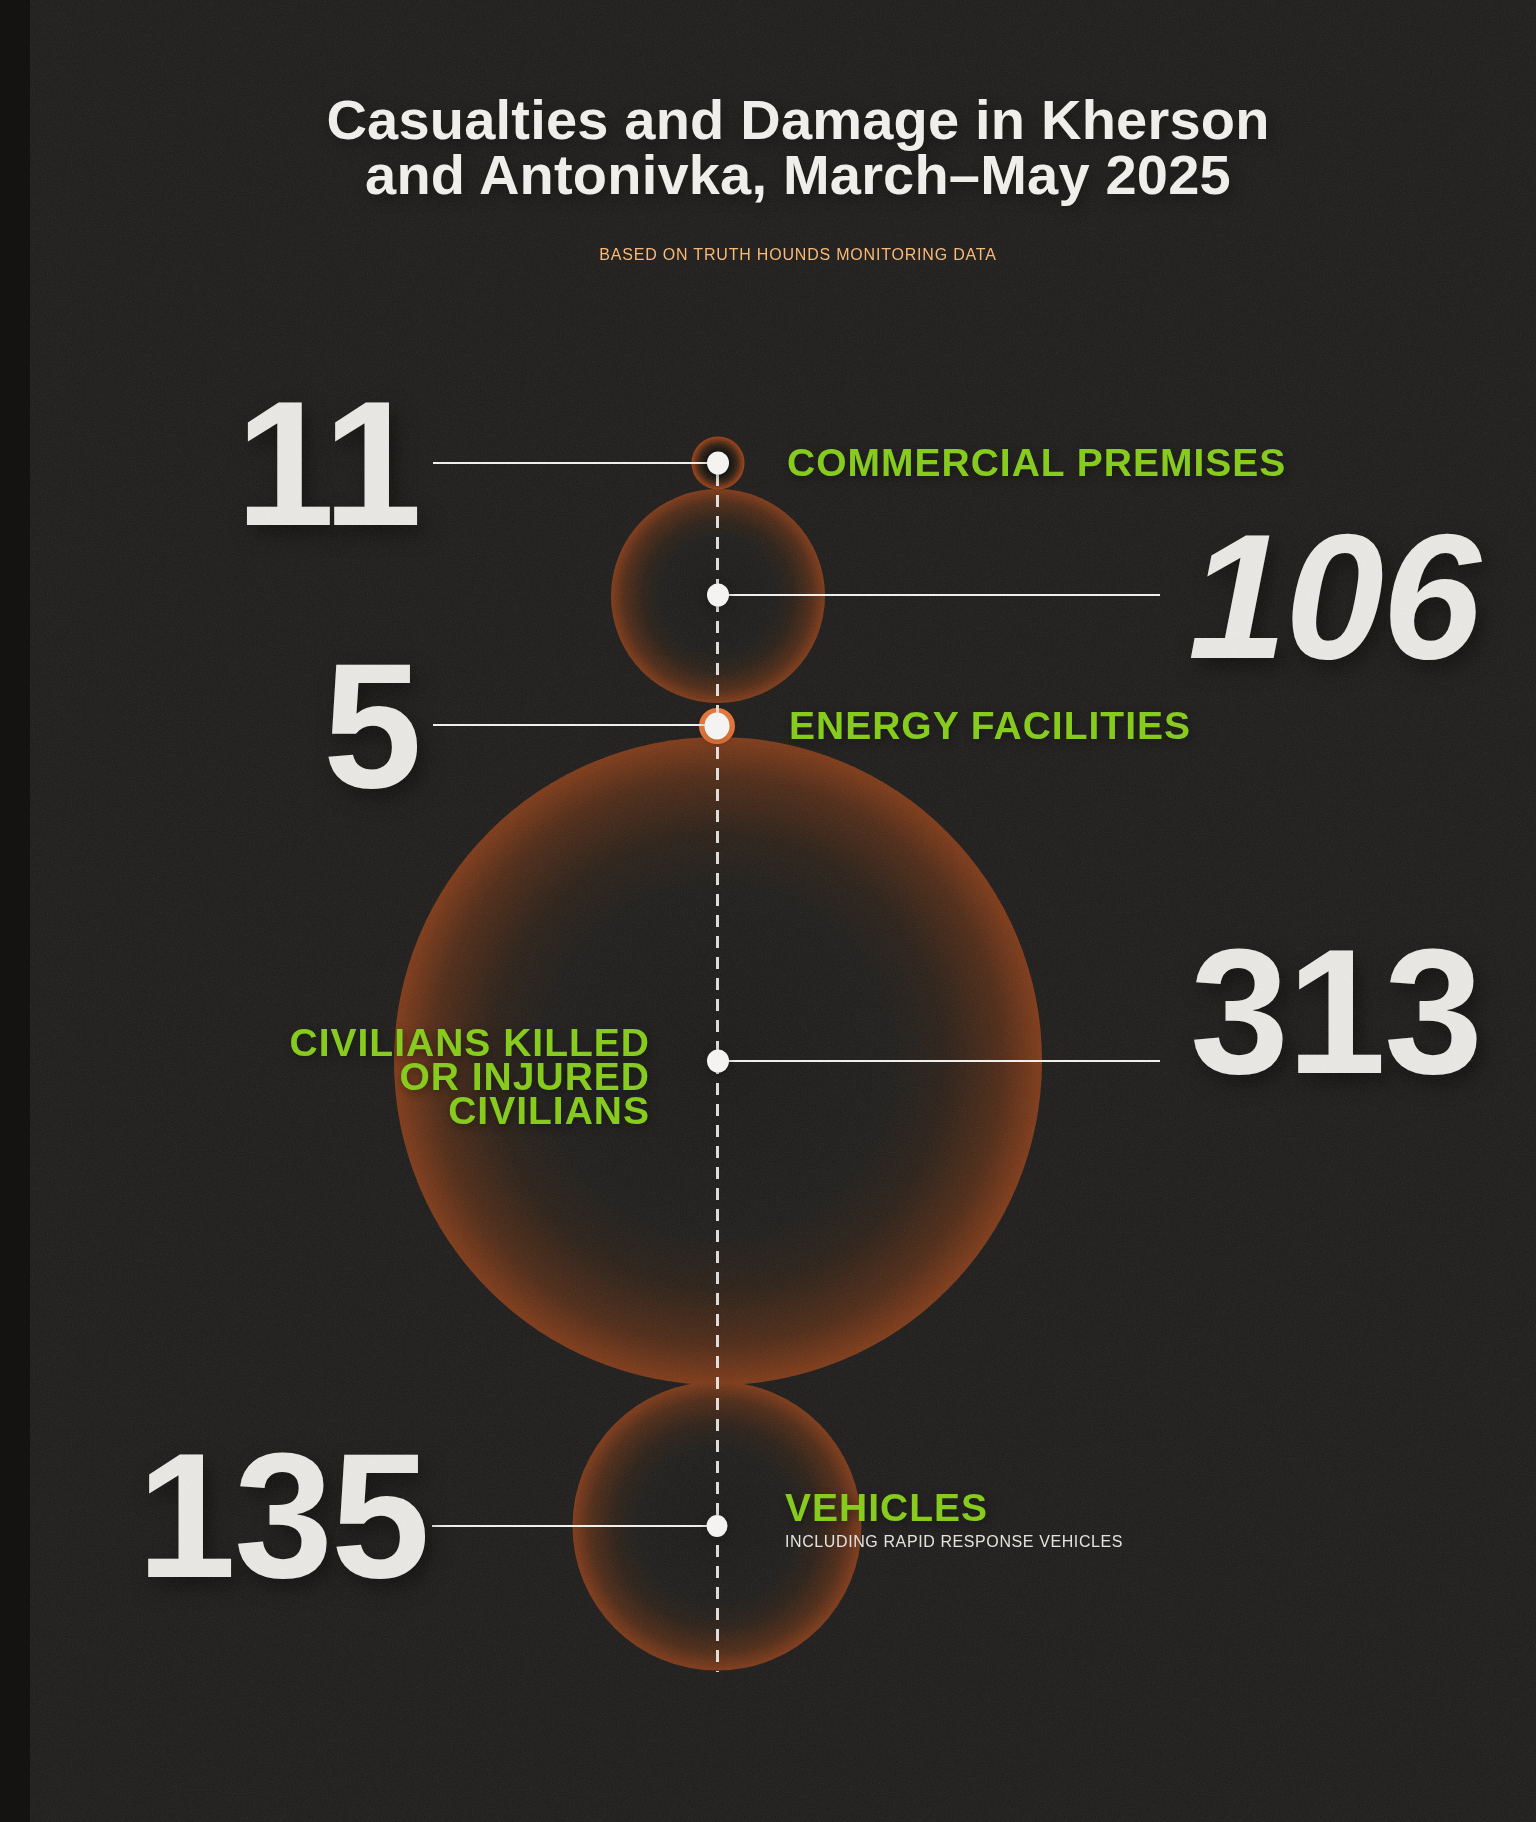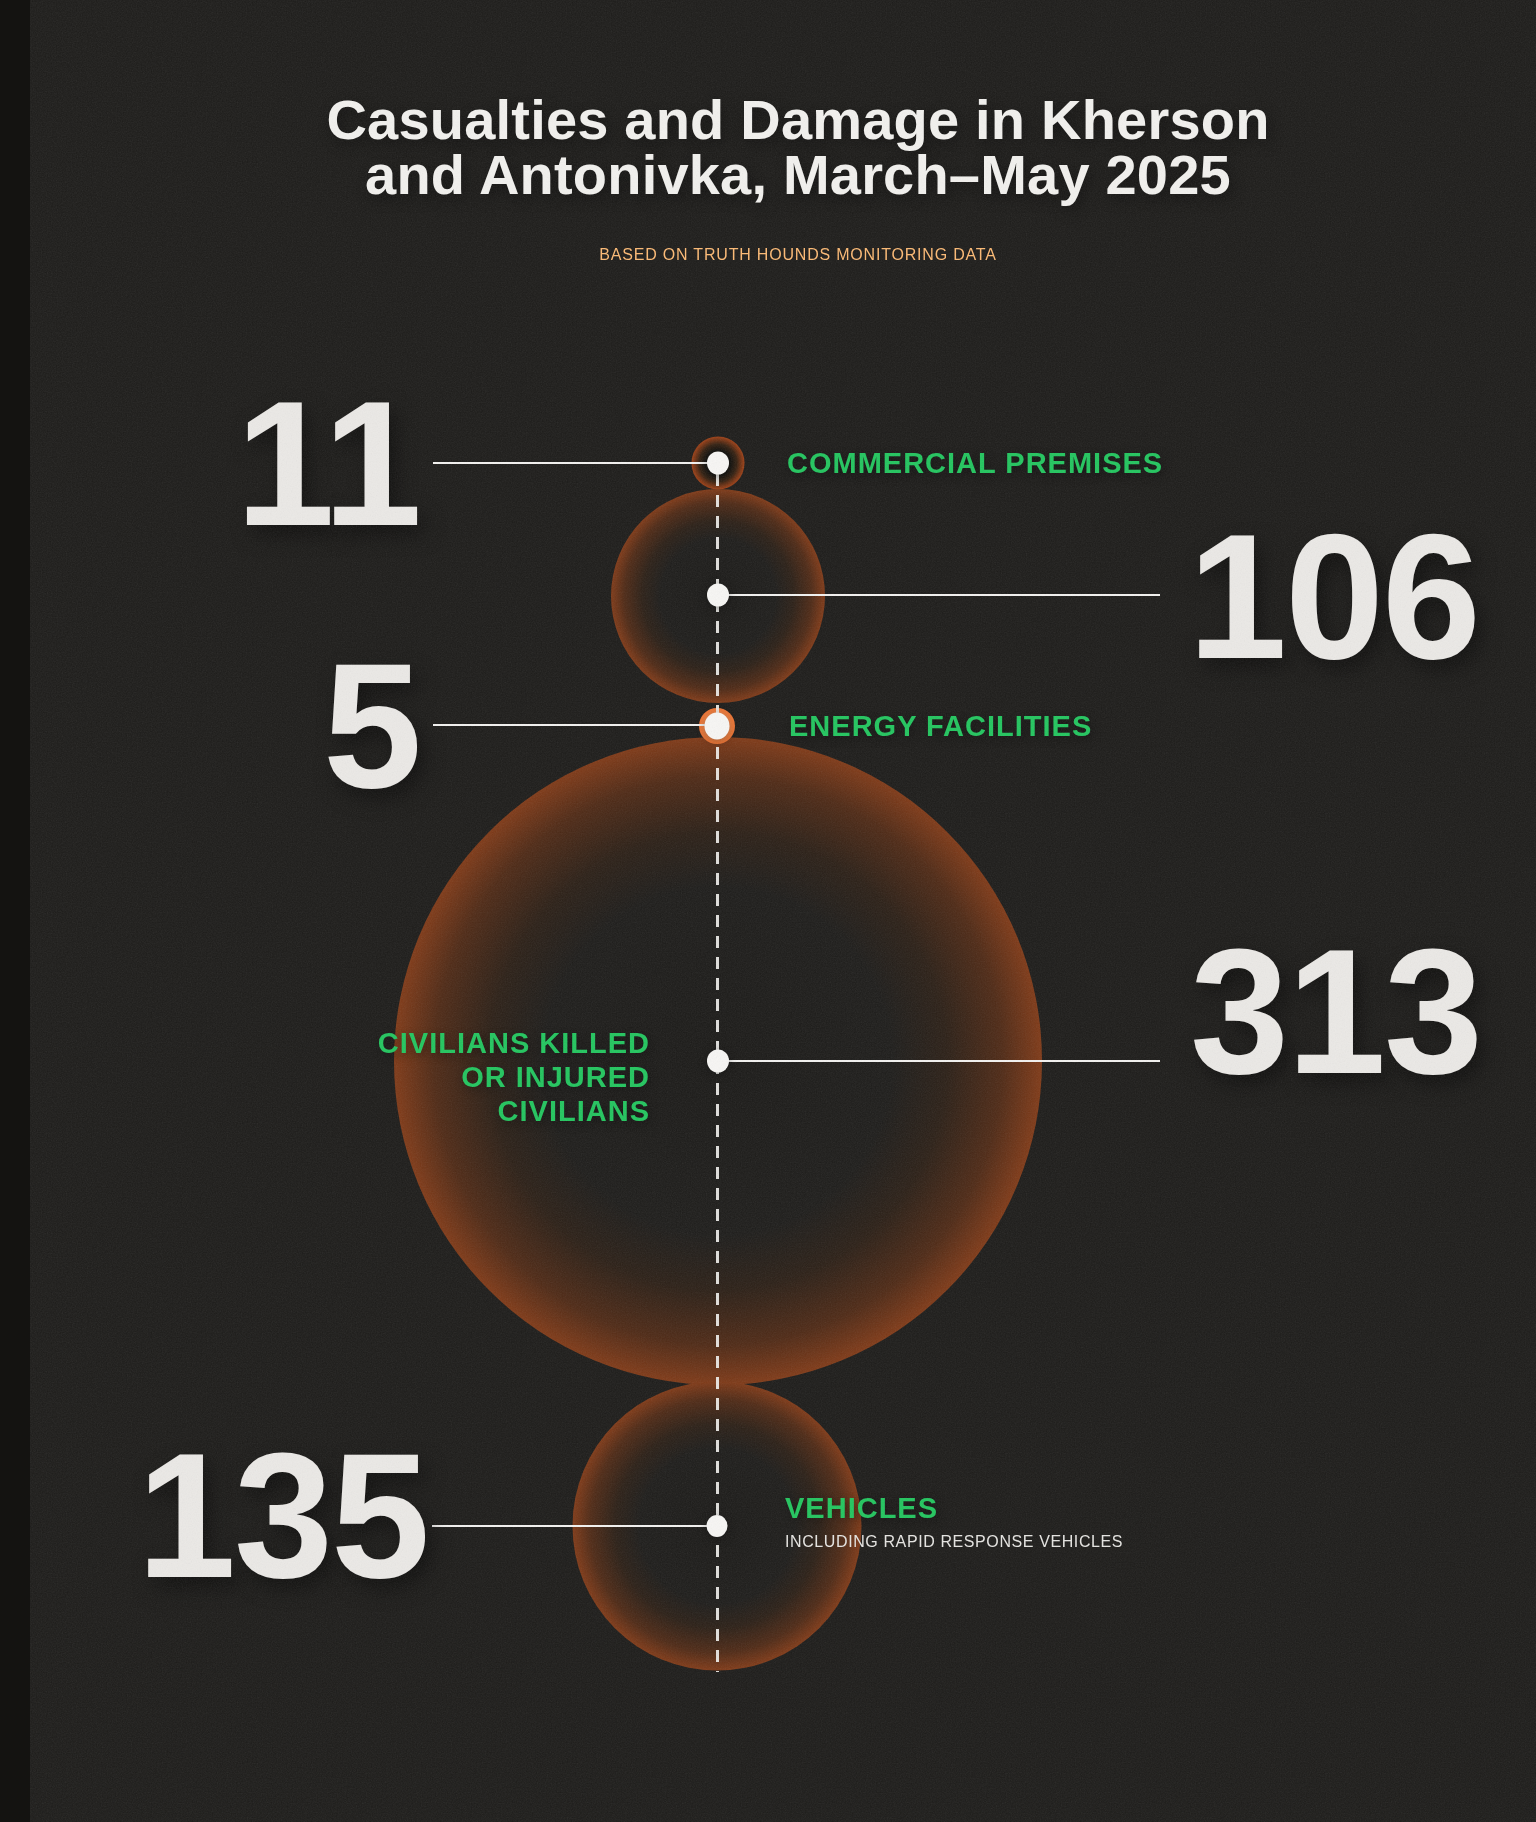--- a/index.html
+++ b/index.html
@@ -80,22 +80,22 @@
     color:#ebe9e6;
     font-size:178px;font-weight:700;line-height:1;
     letter-spacing:-2px;
     transform:translateY(-50%);
     text-shadow:6px 9px 20px rgba(0,0,0,.5);
     white-space:nowrap;
   }
   .num.right-align{text-align:right;}
   .lbl{
     position:absolute;
-    color:#22c55e;
-    font-size:29px;font-weight:700;letter-spacing:1px;
+    color:#84cc16;
+    font-size:39px;font-weight:700;letter-spacing:1px;
     transform:translateY(-50%);
     white-space:nowrap;
     text-shadow:2px 3px 10px rgba(0,0,0,.45);
   }
   .lbl.multi{line-height:34px;text-align:right;}
   .lbl.multi-2{line-height:31px;text-align:right;}
   .note{
     position:absolute;
     color:#e6e5e2;
     font-size:16px;font-weight:400;letter-spacing:.6px;
@@ -132,21 +132,21 @@
   <div class="cline" style="left:688px;top:1060px;width:442px;"></div>
   <div class="cline" style="left:402px;top:1525px;width:285px;"></div>
 
   <div class="dot" style="left:688px;top:463px;width:22px;height:23px;"></div>
   <div class="dot" style="left:688px;top:595px;width:22px;height:23px;"></div>
   <div class="dot" style="left:687px;top:726px;width:25px;height:27px;"></div>
   <div class="dot" style="left:688px;top:1061px;width:22px;height:23px;"></div>
   <div class="dot" style="left:687px;top:1526px;width:21px;height:22px;"></div>
 
   <div class="num right-align" style="right:1146px;top:464px;">11</div>
-  <div class="num" style="left:1158px;top:597px;">106</div>
+  <div class="num" style="left:1158px;top:597px;font-style:italic;">106</div>
   <div class="num right-align" style="right:1146px;top:726px;">5</div>
   <div class="num" style="left:1160px;top:1012px;">313</div>
   <div class="num right-align" style="right:1138px;top:1516px;">135</div>
 
   <div class="lbl" style="left:757px;top:463px;">COMMERCIAL PREMISES</div>
 
 
   <div class="lbl" style="left:759px;top:726px;">ENERGY FACILITIES</div>
 
   <div class="lbl multi" style="right:916px;top:1077px;">

